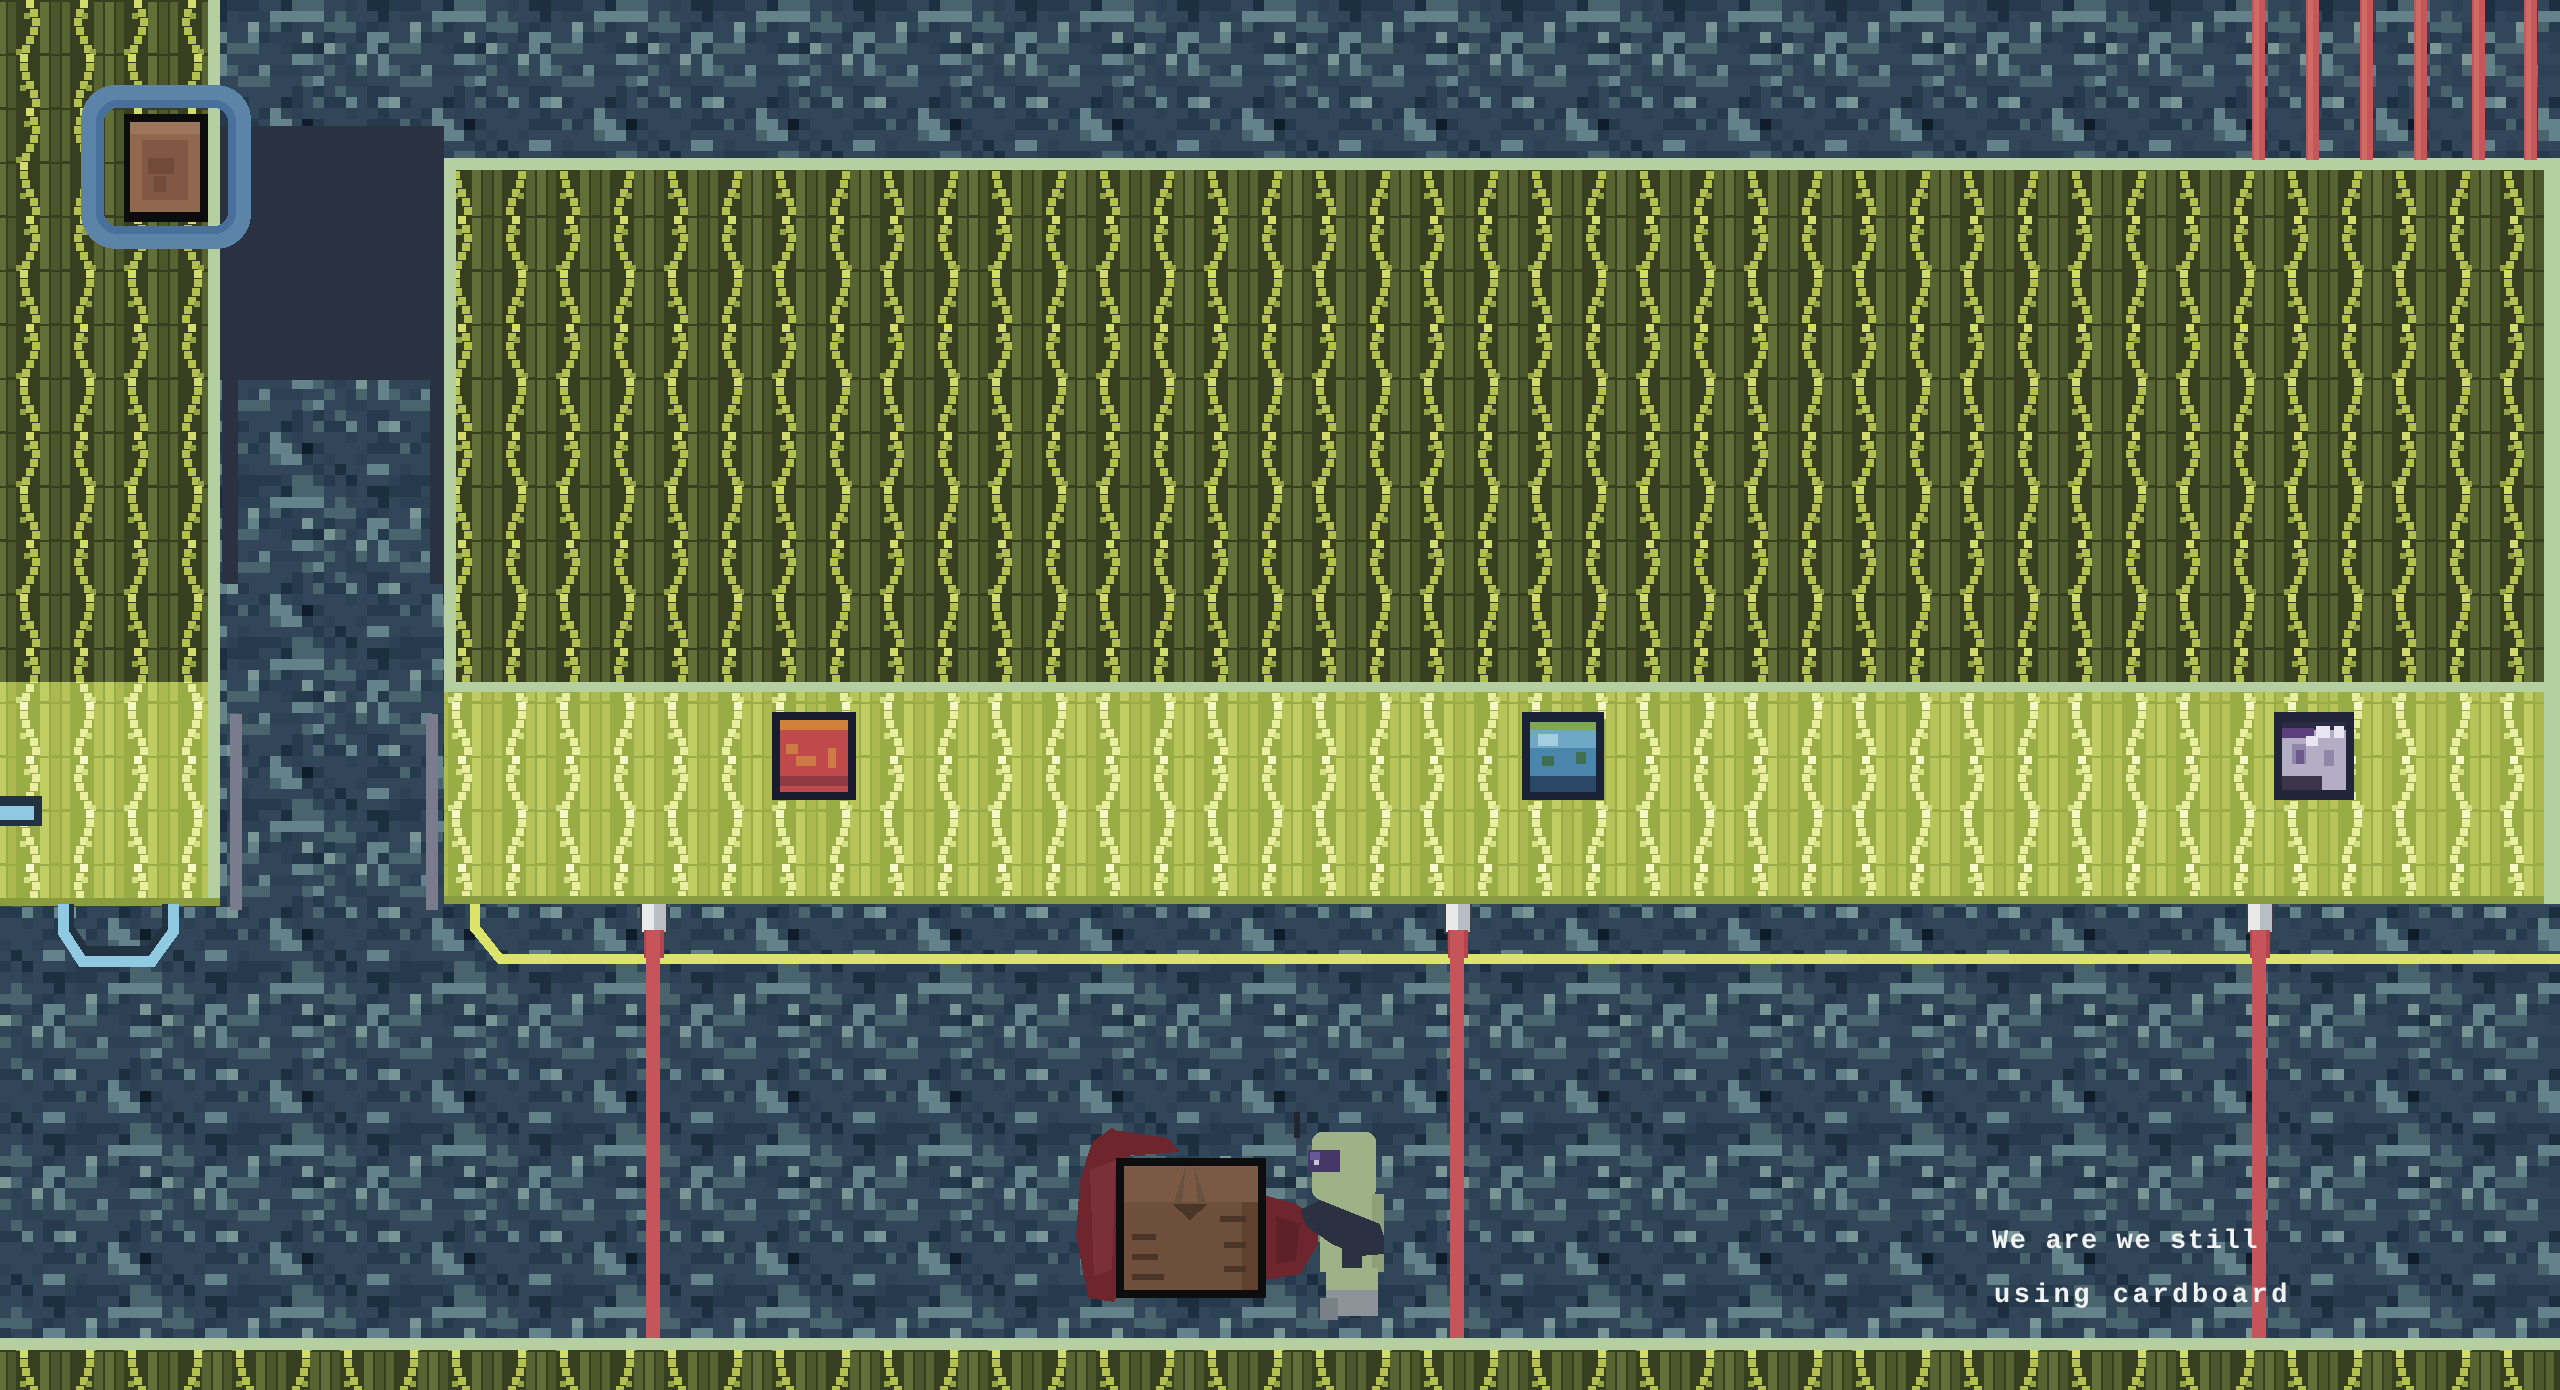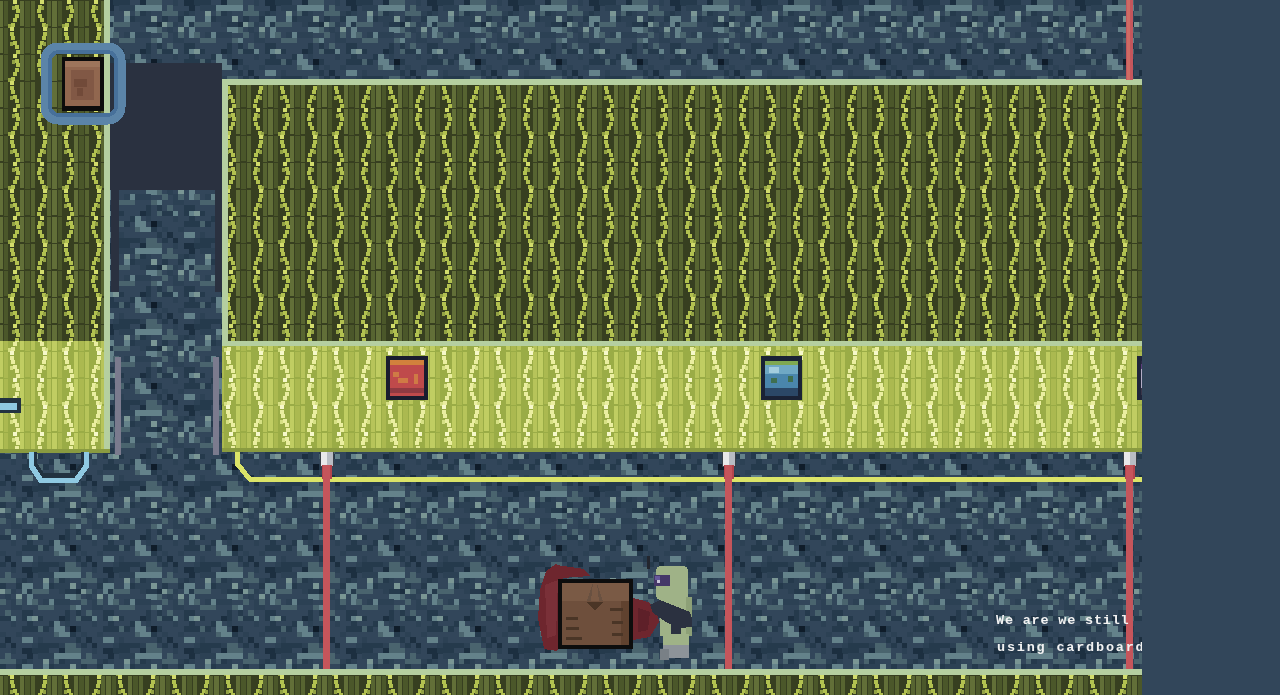--- a/index.html
+++ b/index.html
@@ -1,16 +1,16 @@
 <!DOCTYPE html>
 <html><head>
 <meta charset="utf-8">
 <style>
 html,body{margin:0;padding:0;background:#32465a;font-family:"Liberation Sans",sans-serif;}
-#stage{position:relative;width:1142px;height:695px;overflow:hidden;}
+#stage{position:relative;width:1280px;height:695px;overflow:hidden;}
 </style>
 </head>
 <body>
 <div id="stage">
 <svg width="1280" height="695" viewBox="0 0 1280 695" xmlns="http://www.w3.org/2000/svg" shape-rendering="crispEdges">
 <defs>
 <filter id="soft" x="-2%" y="-2%" width="104%" height="104%">
           <feGaussianBlur stdDeviation="0.5"></feGaussianBlur>
         </filter>
 <pattern id="tn" width="81" height="81" patternUnits="userSpaceOnUse">

